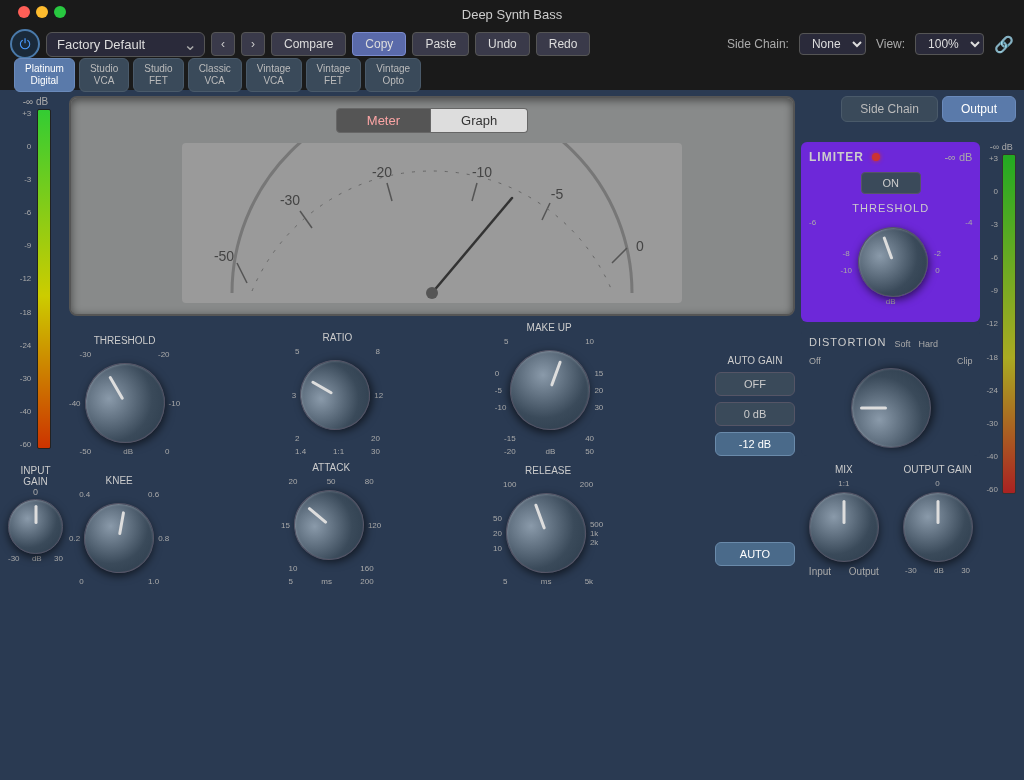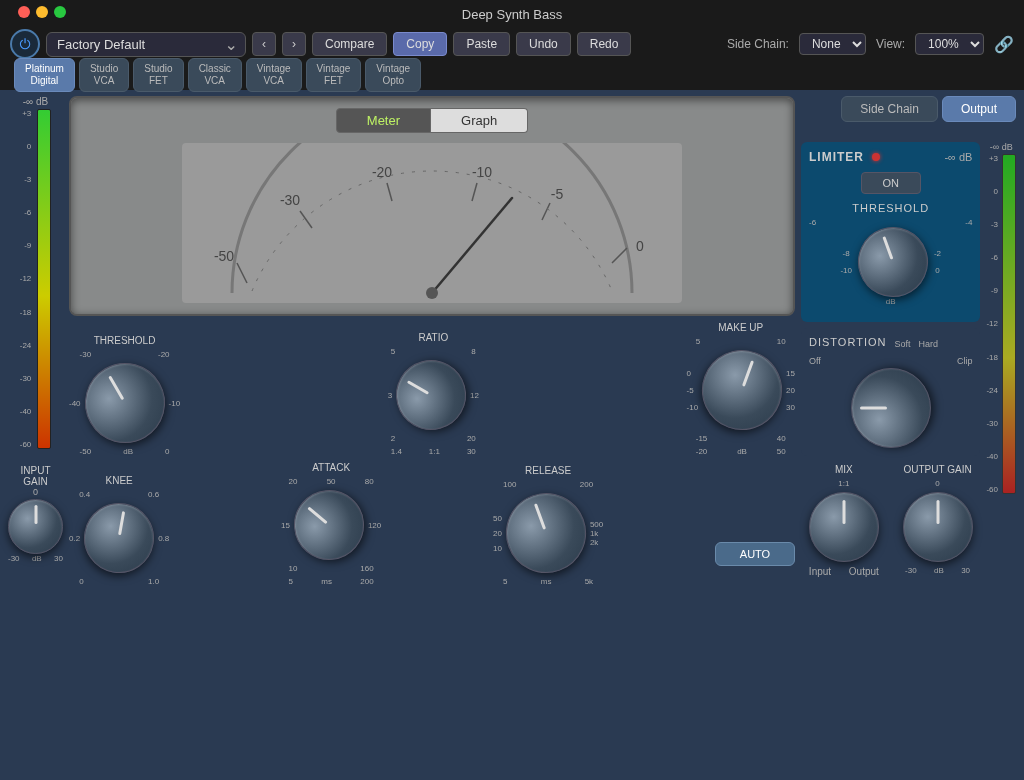--- a/index.html
+++ b/index.html
@@ -63,21 +63,21 @@
       font-size: 14px;
       cursor: pointer;
     }
     .preset-select {
       background: #2a2a3a;
       border: 1px solid #555;
       border-radius: 6px;
       color: #ddd;
       font-size: 13px;
       padding: 4px 12px 4px 10px;
-      width: 200px;
+      width: 159px;
       appearance: none;
       position: relative;
     }
     .preset-wrapper {
       position: relative;
       display: inline-block;
     }
     .preset-wrapper::after {
       content: '⌄';
       position: absolute;
@@ -185,21 +185,21 @@
       overflow: hidden;
       box-shadow: inset 0 2px 8px rgba(0,0,0,0.5);
     }
     .meter-graph-tabs {
       display: flex;
       justify-content: center;
       margin-bottom: 10px;
     }
     .mg-tab {
       background: #555;
-      color: #bef264;
+      color: #fca5a5;
       padding: 4px 30px;
       font-size: 13px;
       cursor: pointer;
       border: 1px solid #666;
     }
     .mg-tab:first-child { border-radius: 4px 0 0 4px; }
     .mg-tab:last-child { border-radius: 0 4px 4px 0; border-left: none; }
     .mg-tab.active {
       background: #ddd;
       color: #333;
@@ -292,21 +292,21 @@
       font-size: 12px;
       cursor: pointer;
     }
     .sc-tab.active {
       background: #5a7aaa;
       border-color: #6a8abb;
       color: #fff;
     }
 
     .limiter-section {
-      background: #0c4a6e;
+      background: #6d28d9;
       border-radius: 6px;
       padding: 8px;
     }
     .limiter-header {
       display: flex;
       align-items: center;
       gap: 8px;
       margin-bottom: 8px;
     }
     .limiter-title {
@@ -601,20 +601,26 @@
             <span>-15</span>
             <span>40</span>
           </div>
           <div style="display:flex; justify-content:space-between; width:90px; font-size:8px; color:#aaa;">
             <span>-20</span>
             <span>dB</span>
             <span>50</span>
           </div>
         </div>
 
+        <div class="auto-gain-section">
+          <div class="auto-gain-label">AUTO GAIN</div>
+          <button class="ag-btn">OFF</button>
+          <button class="ag-btn">0 dB</button>
+          <button class="ag-btn active">-12 dB</button>
+        </div>
       </div>
 
       <div style="display:flex; gap:6px; justify-content:space-between; align-items:flex-end;">
 
         <div class="knob-group">
           <div class="knob-label">KNEE</div>
           <div style="display:flex; justify-content:space-between; width:80px; font-size:8px; color:#aaa;">
             <span>0.4</span>
             <span>0.6</span>
           </div>

